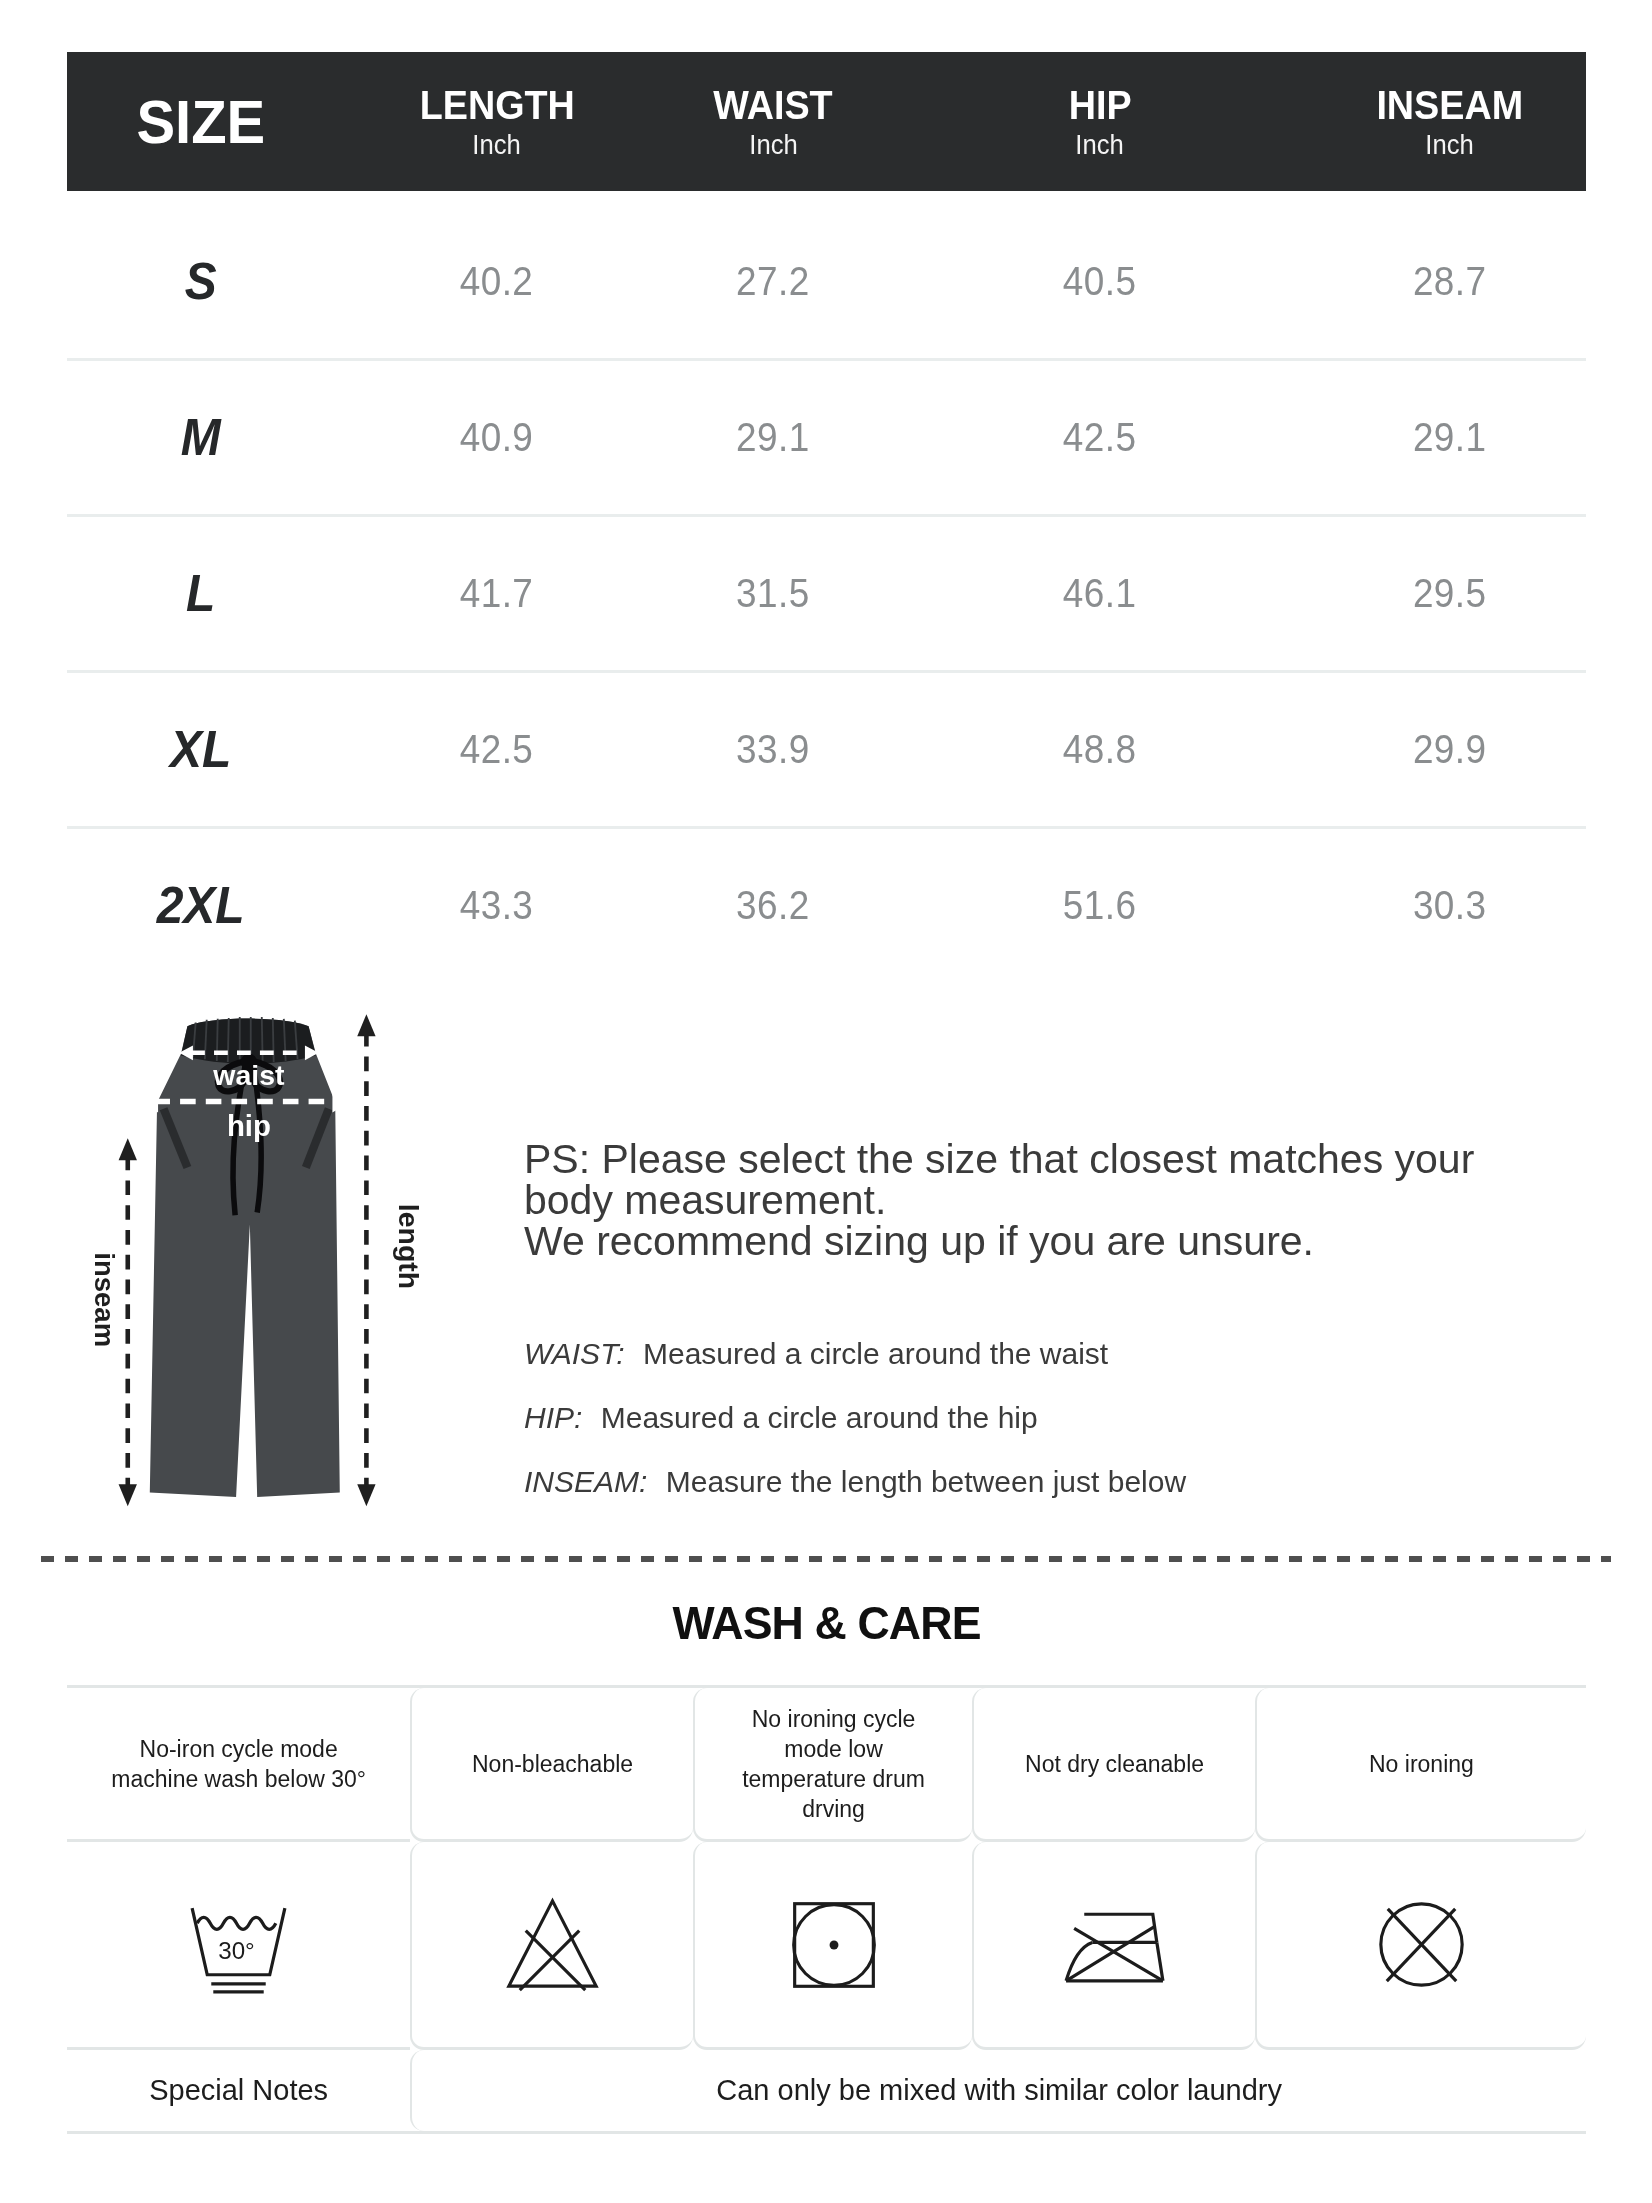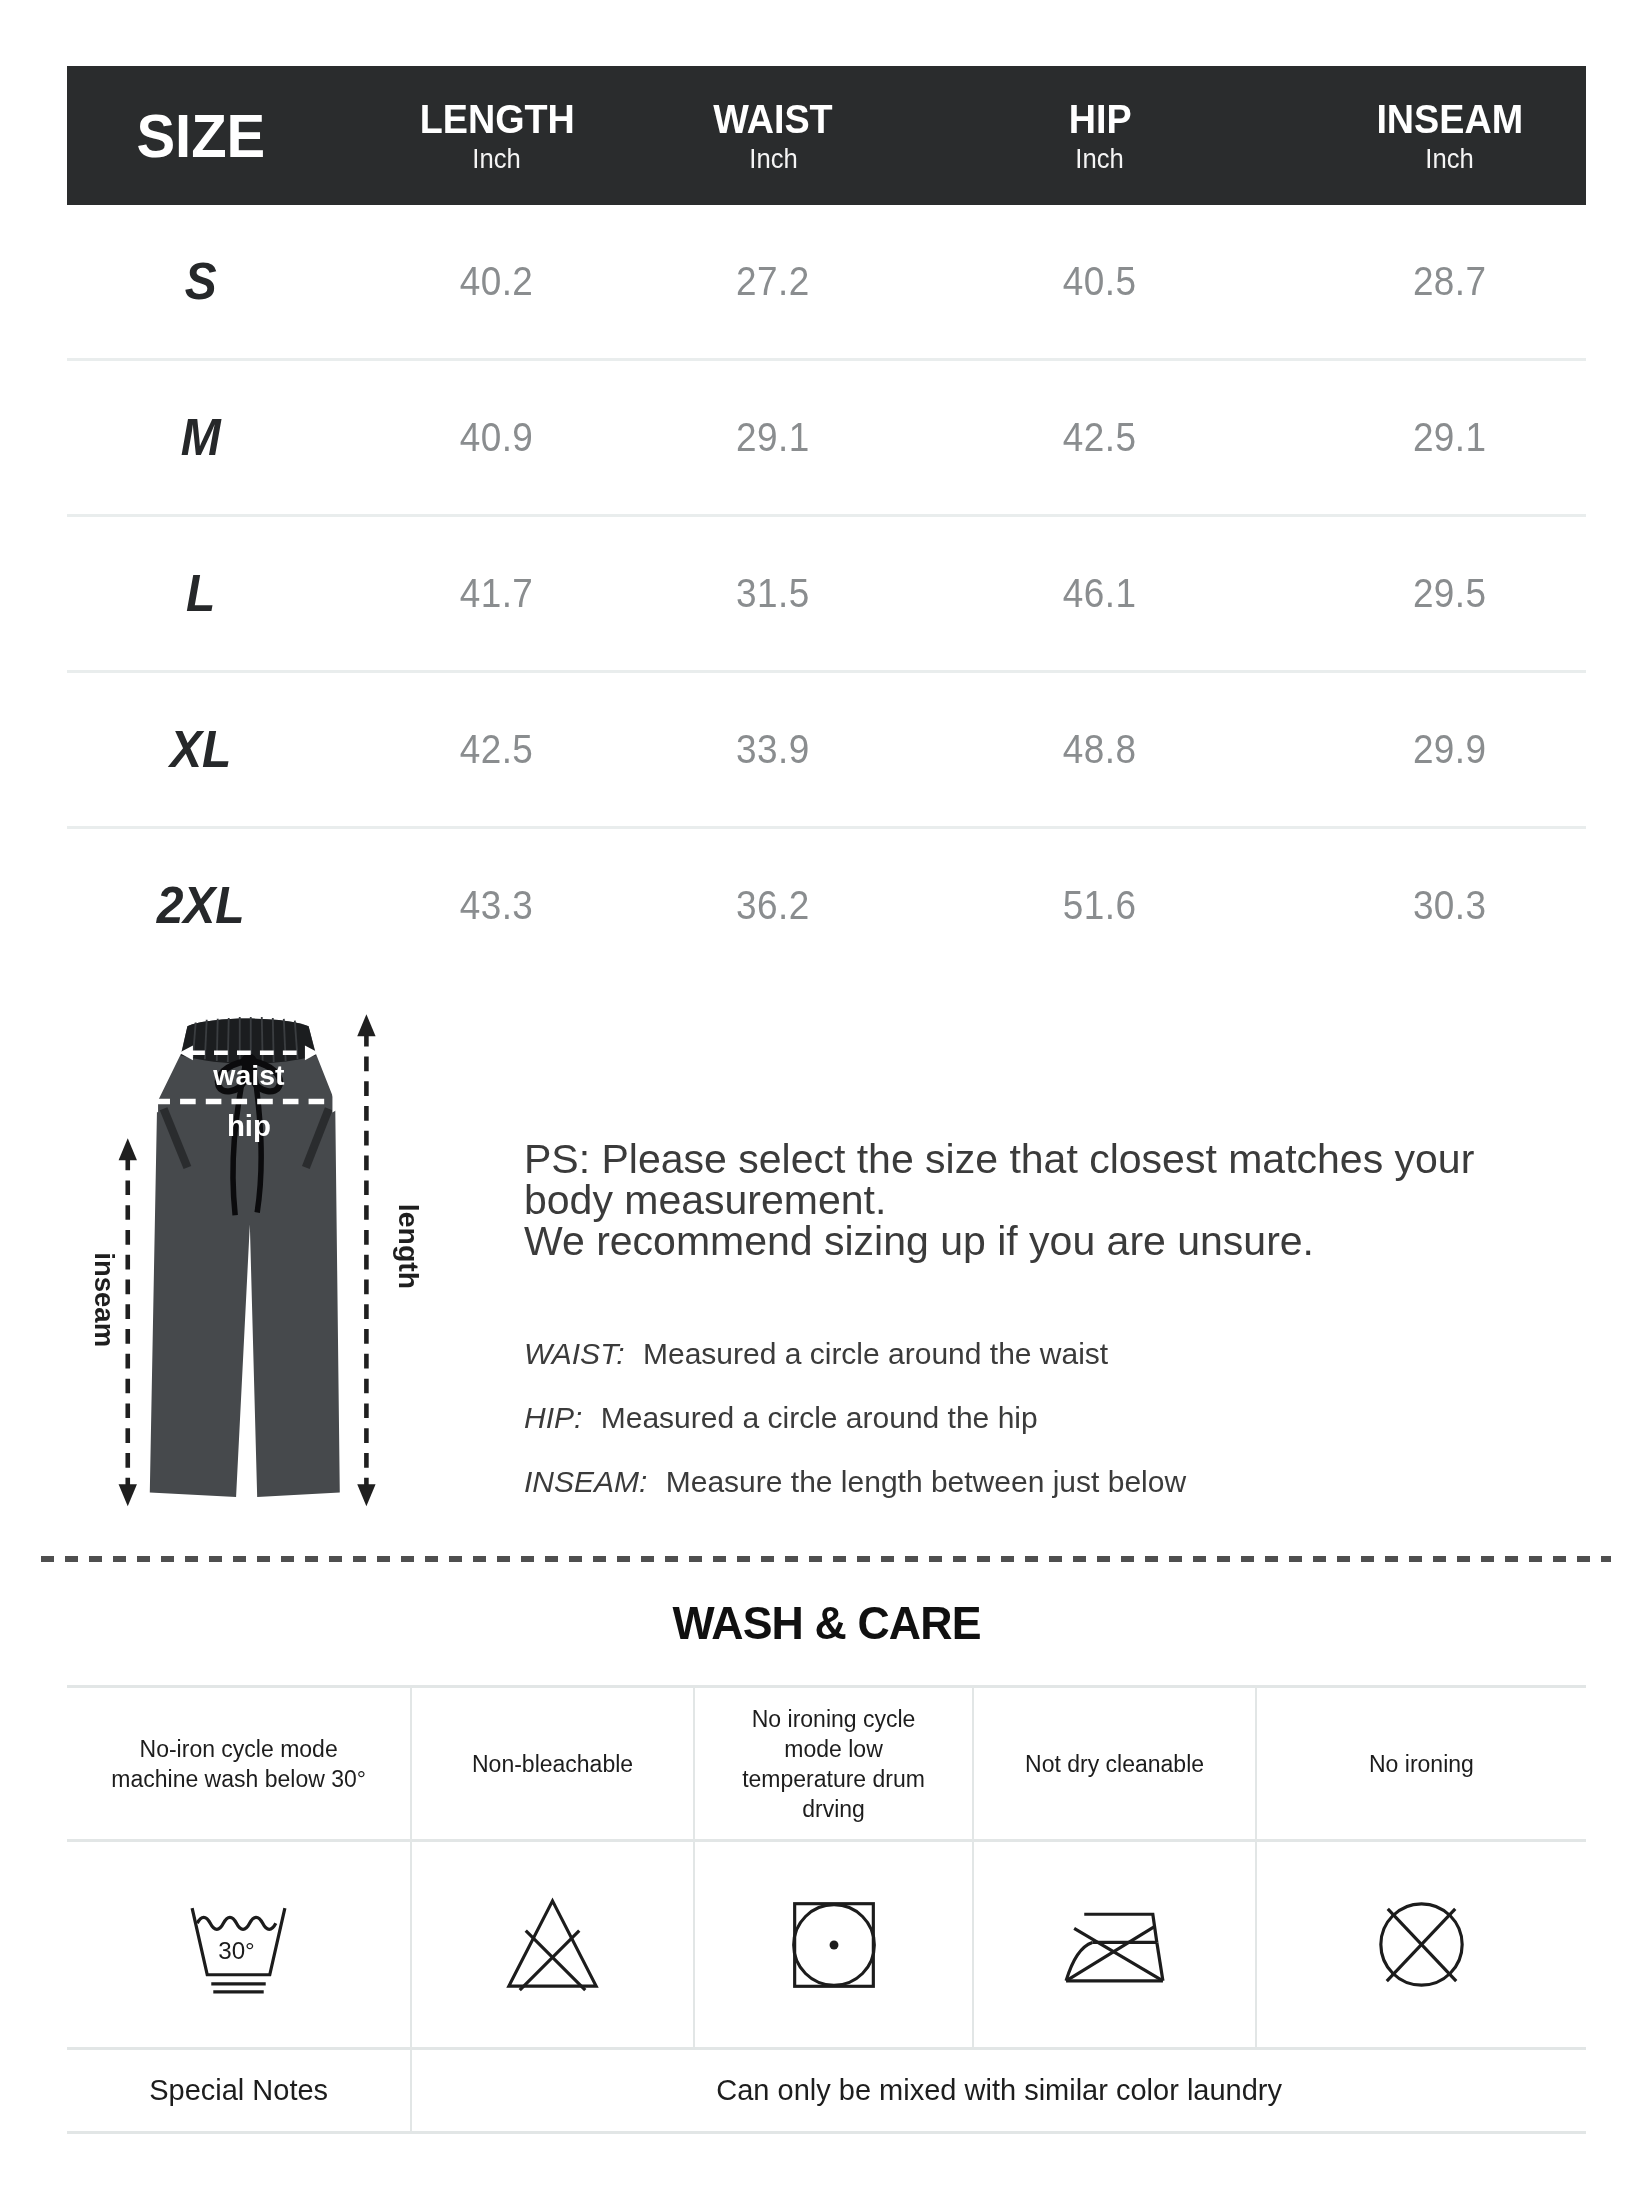--- a/index.html
+++ b/index.html
@@ -2,21 +2,21 @@
 <html style="font-size:14.7px"><head>
 <meta charset="utf-8">
 <style>
   html,body{margin:0;padding:0;background:#ffffff;}
   .page{
     position:relative;width:1653px;height:2204px;background:#ffffff;overflow:hidden;
     font-family:"Liberation Sans",sans-serif;
   }
   
   .header-bar{
-    position:absolute;left:67px;top:66px;width:1519px;height:139px;
+    position:absolute;left:67px;top:52px;width:1519px;height:139px;
     background:#2a2c2d;display:grid;grid-template-columns:17.6% 21.4% 15% 28% 18%;
   }
   .hcell{display:flex;flex-direction:column;align-items:center;justify-content:center;color:#ffffff;}
   .size-head{font-size:61px;font-weight:800;letter-spacing:0px;transform:scaleX(.95);}
   .hname{font-size:41px;font-weight:800;transform:scaleX(.92);line-height:46px;}
   .hunit{font-size:27px;font-weight:400;transform:scaleX(.95);margin-top:2.8px;color:#f4f4f4;}
   
   .table-rows{position:absolute;left:67px;top:205px;width:1519px;}
   .size-row{height:153px;display:grid;grid-template-columns:17.6% 21.4% 15% 28% 18%;align-items:center;}
   .size-row.sep{border-bottom:3.7px solid #e9eded;}
@@ -41,21 +41,21 @@
     font-size:47px;font-weight:800;color:#101010;letter-spacing:-0.9px;transform:scaleX(.95);
   }
   .care-table{
     position:absolute;left:67px;top:1685px;width:1519px;
     display:grid;grid-template-columns:22.6% 18.6% 18.4% 18.6% auto;
     grid-template-rows:154px 208px 81px;
     border-top:3.7px solid #e2e6e6;border-bottom:3.7px solid #e2e6e6;
   }
   .care-cell{display:flex;align-items:center;justify-content:center;text-align:center;}
   .hb{border-bottom:3.7px solid #e2e6e6;}
-  .vl{border-left:2.8px solid #e2e6e6;}
+  .vl{border-left:2.8px solid #e2e6e6;border-radius:14px;}
   .care-head{font-size:23px;line-height:30px;color:#1d1d1d;padding:0 27.5px;}
   .notes-text{font-size:29px;color:#1d1d1d;}
   .span-cell{grid-column:2/6;}
   .cicon{display:block;}
 </style>
 </head>
 <body>
 
 <div class="page">
 

